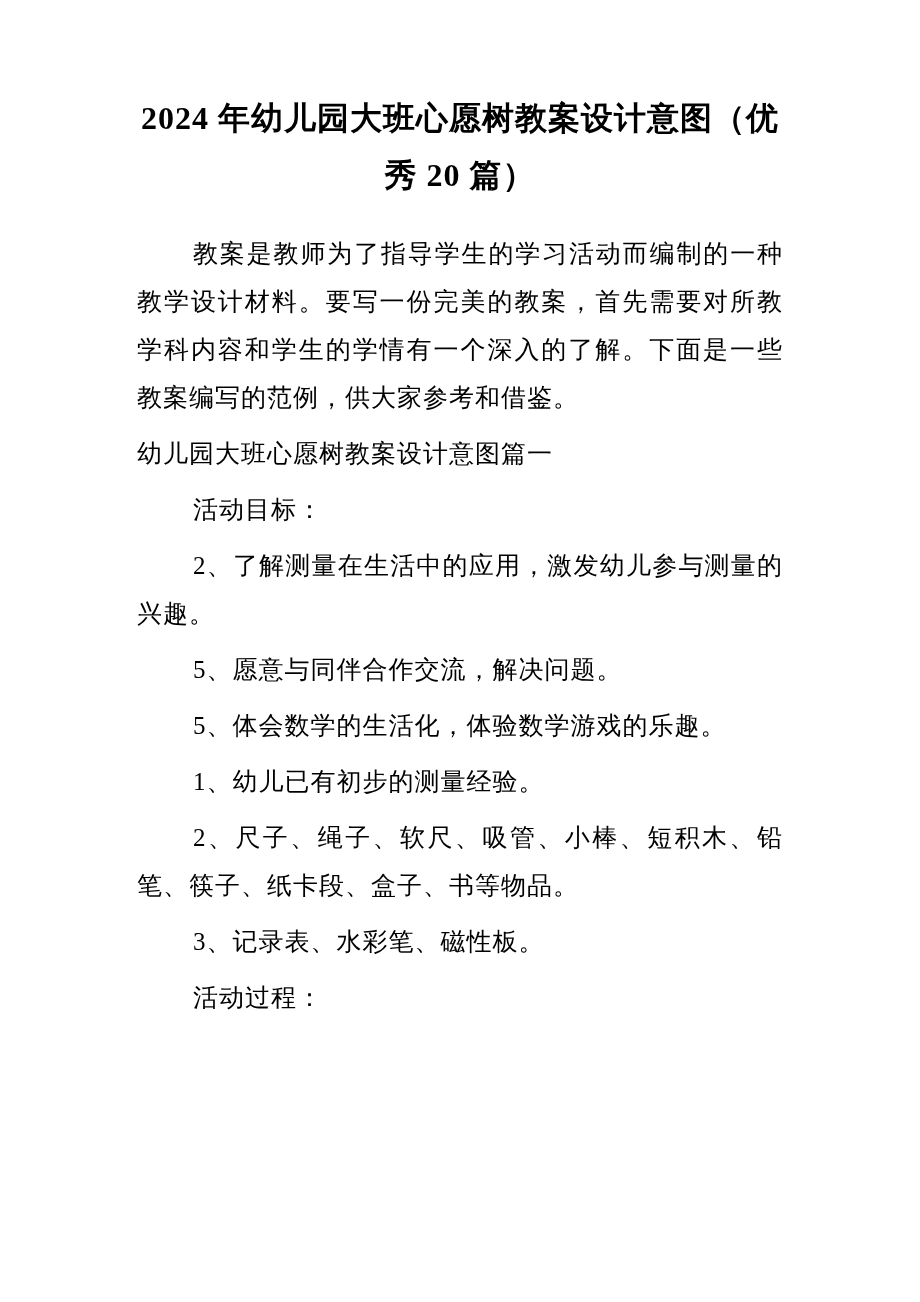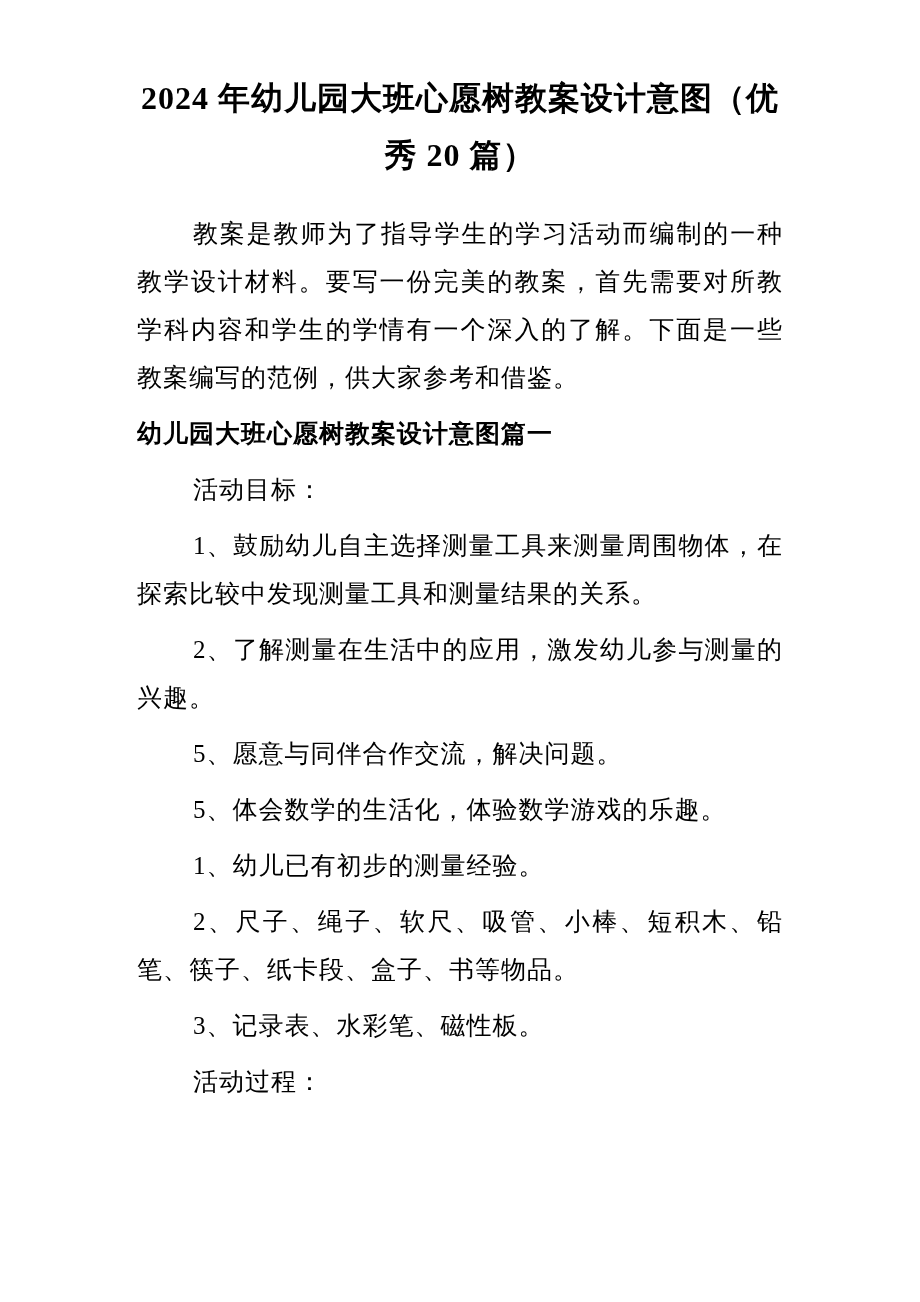--- a/index.html
+++ b/index.html
@@ -8,58 +8,57 @@
     position: relative;
     width: 920px;
     height: 1302px;
     margin: 0 auto;
     background: #ffffff;
     color: #000000;
     overflow: hidden;
     font-family: "Liberation Serif", "DejaVu Serif", serif;
   }
   .doc {
-    padding: 70px 129px 0 129px;
+    padding: 90px 129px 0 129px;
   }
   .title {
     font-size: 32px;
     font-weight: 700;
     line-height: 57px;
     text-align: center;
     letter-spacing: 1px;
   }
   .title .title-line { display: block; }
   .body-text {
     margin-top: 26px;
     font-size: 25px;
     line-height: 48px;
     letter-spacing: 1px;
     text-align: justify;
     text-justify: inter-ideograph;
   }
   .body-text p { margin: 8px; }
   .body-text p.indent { text-indent: 56px; }
-  .body-text p.flush { text-indent: 0; font-weight: bold; }
+  .body-text p.flush { text-indent: 0; }
 </style>
 </head>
 <body>
 
 <div class="page">
   <div class="doc">
 
     <h1 class="title">
       <span class="title-line">2024 年幼儿园大班心愿树教案设计意图（优</span>
       <span class="title-line">秀 20 篇）</span>
     </h1>
 
     <div class="body-text">
       <p class="indent">教案是教师为了指导学生的学习活动而编制的一种教学设计材料。要写一份完美的教案，首先需要对所教学科内容和学生的学情有一个深入的了解。下面是一些教案编写的范例，供大家参考和借鉴。</p>
       <p class="flush">幼儿园大班心愿树教案设计意图篇一</p>
       <p class="indent">活动目标：</p>
-      <p class="indent">1、鼓励幼儿自主选择测量工具来测量周围物体，在探索比较中发现测量工具和测量结果的关系。</p>
       <p class="indent">2、了解测量在生活中的应用，激发幼儿参与测量的兴趣。</p>
       <p class="indent">5、愿意与同伴合作交流，解决问题。</p>
       <p class="indent">5、体会数学的生活化，体验数学游戏的乐趣。</p>
       <p class="indent">1、幼儿已有初步的测量经验。</p>
       <p class="indent">2、尺子、绳子、软尺、吸管、小棒、短积木、铅笔、筷子、纸卡段、盒子、书等物品。</p>
       <p class="indent">3、记录表、水彩笔、磁性板。</p>
       <p class="indent">活动过程：</p>
     </div>
 
   </div>

